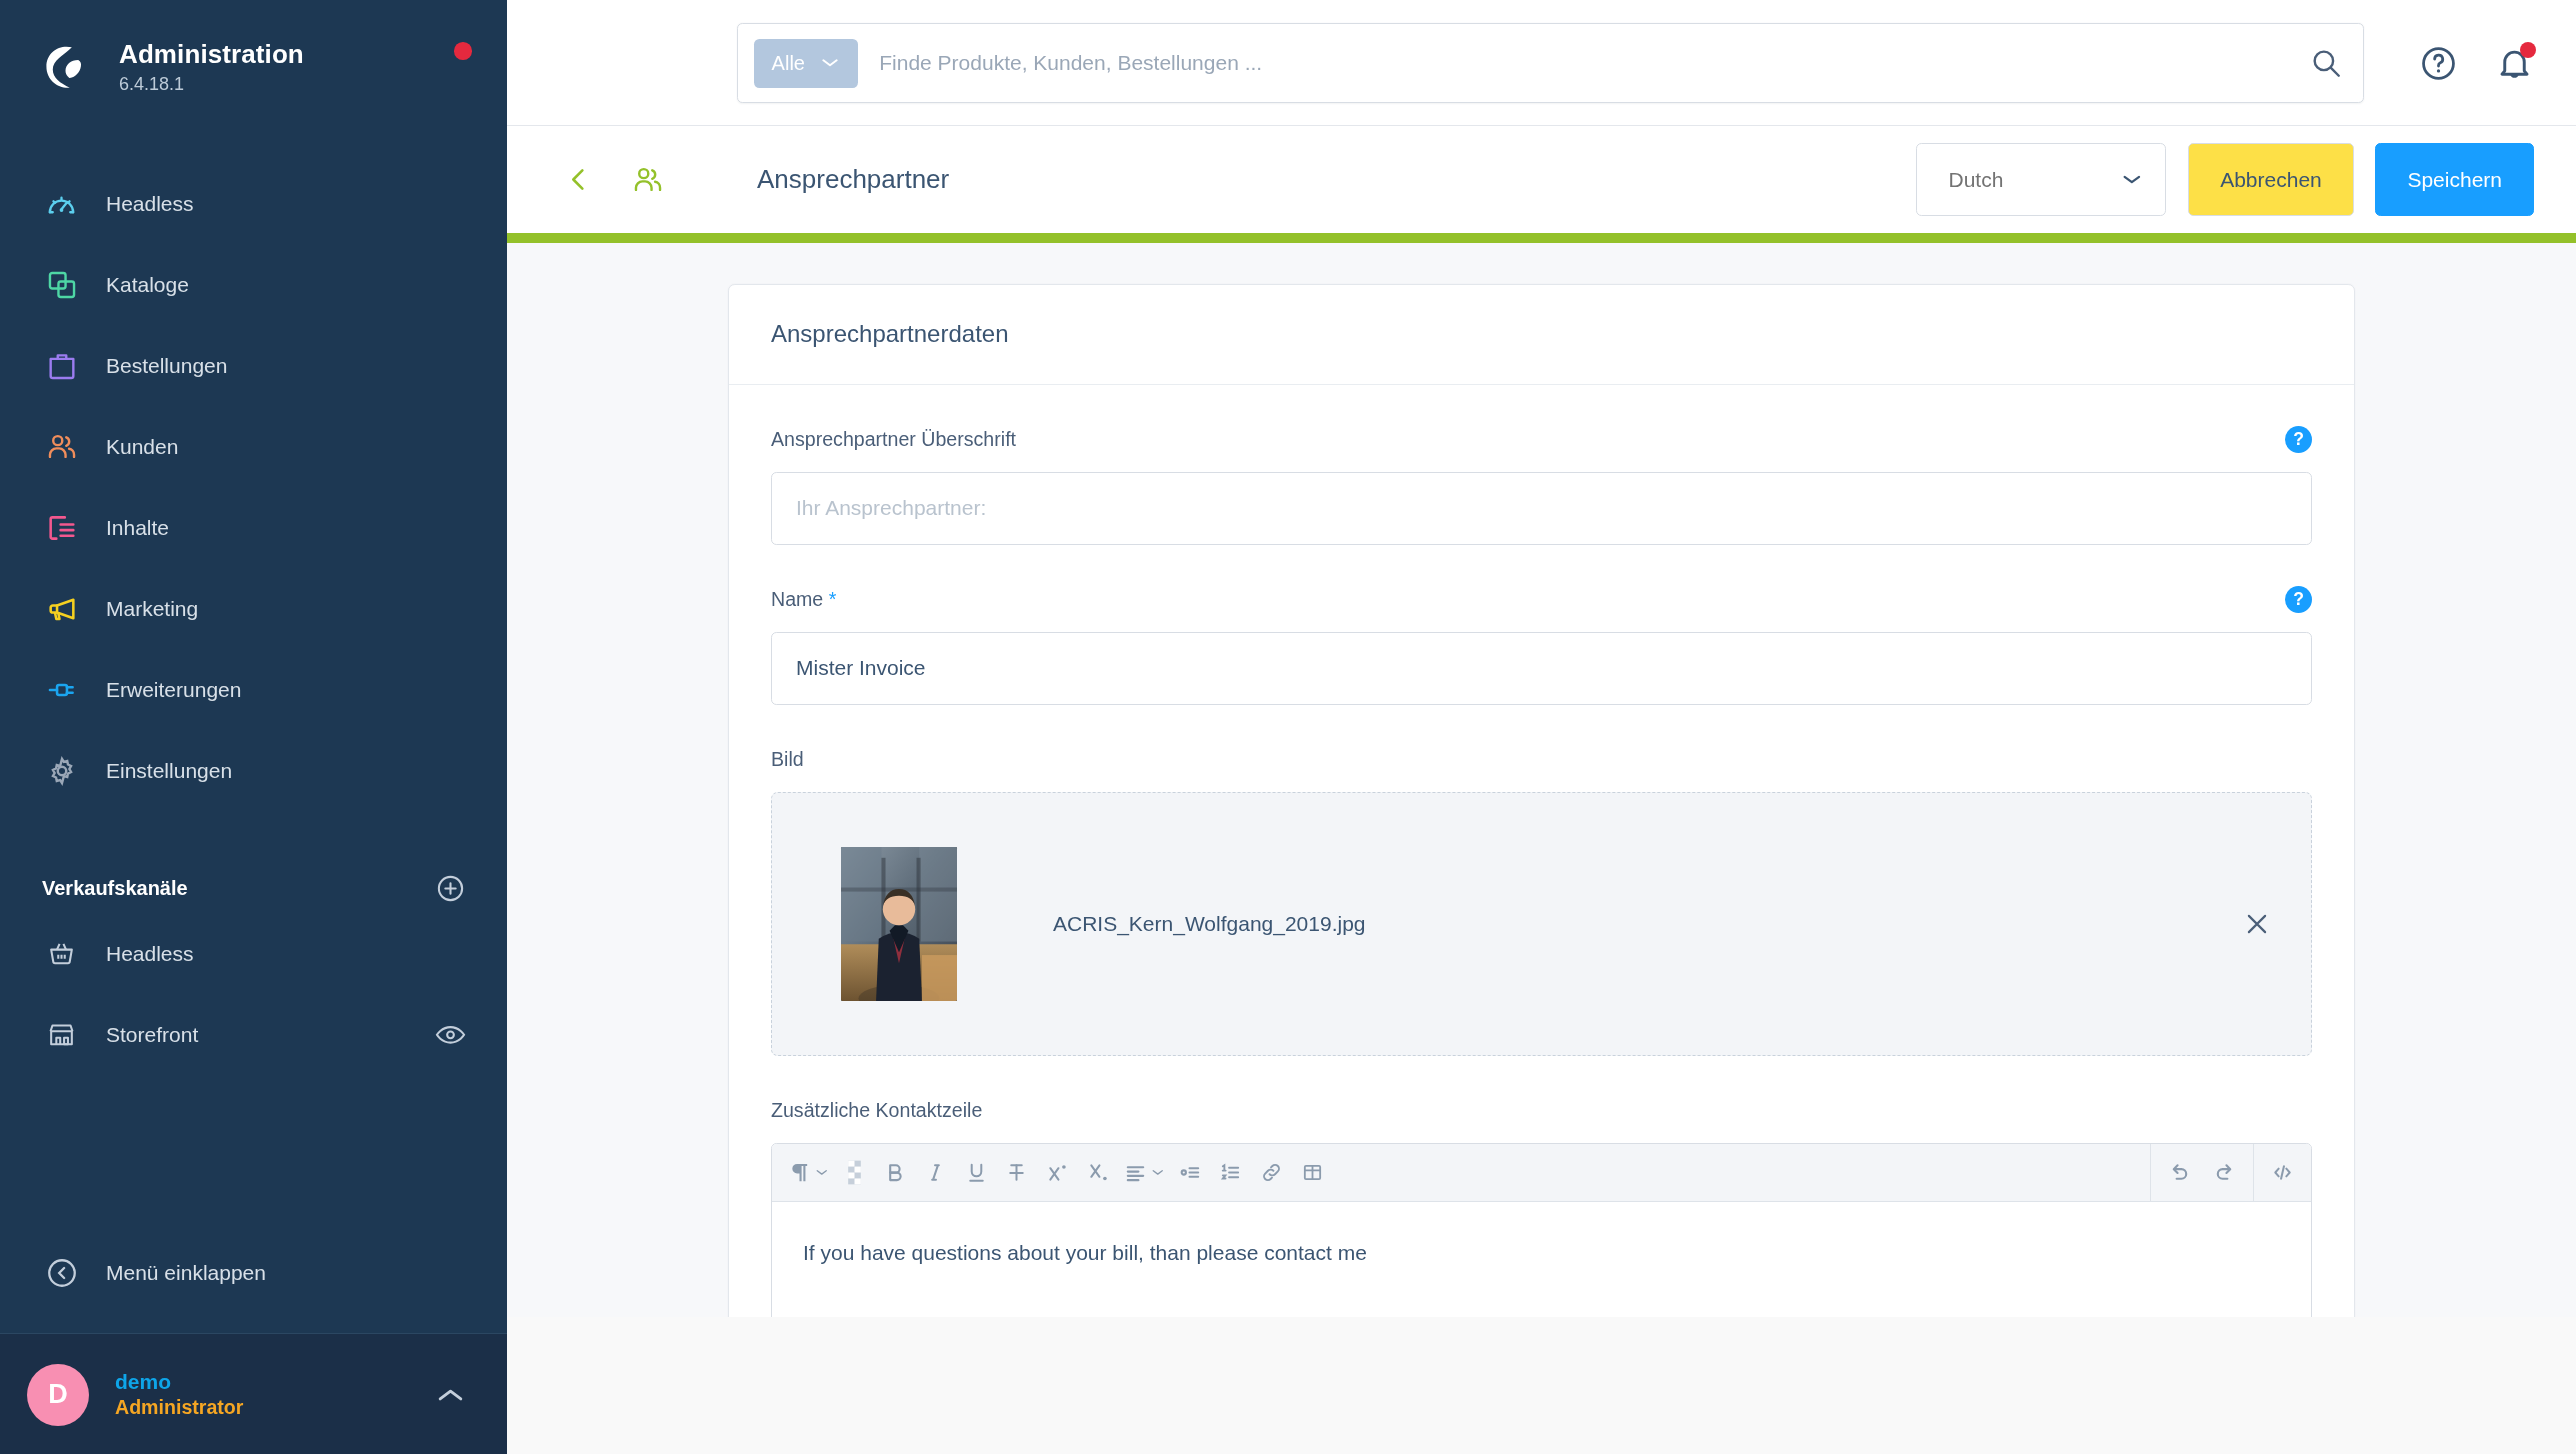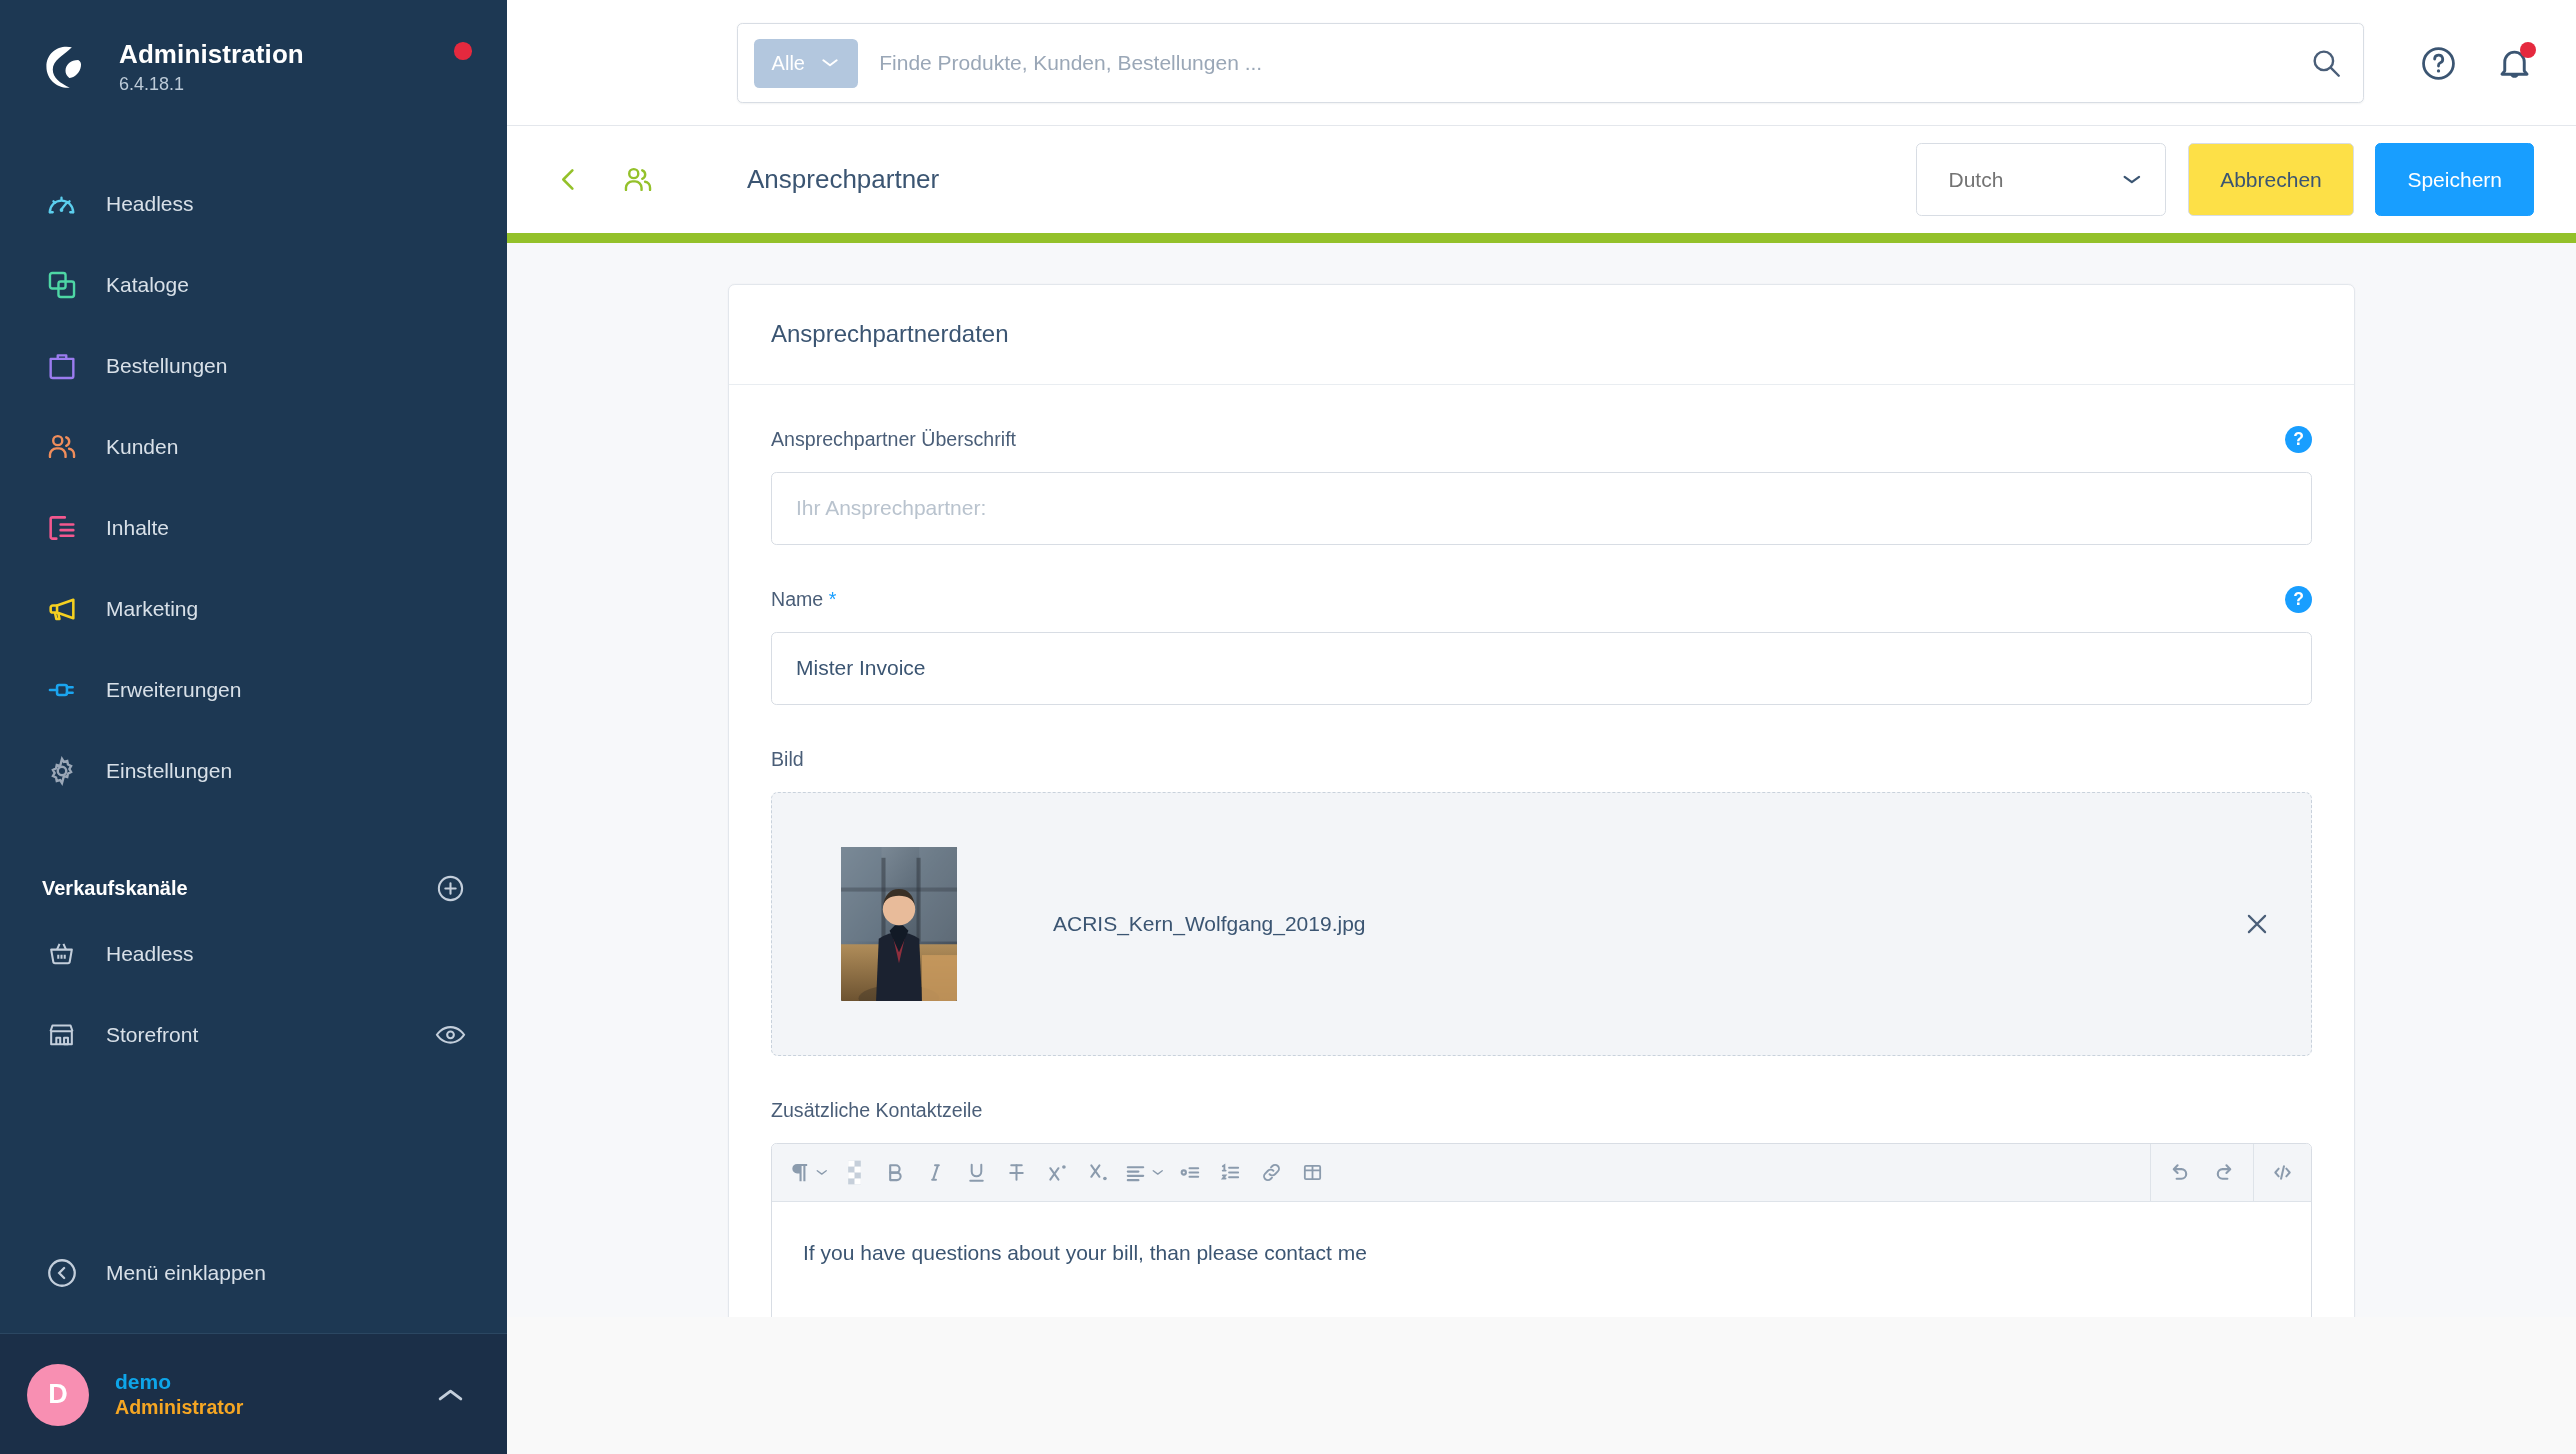--- a/index.html
+++ b/index.html
@@ -122,21 +122,21 @@
   .search-input::placeholder { color: #9aa7b7; }
   .search-btn { width: 74px; display: flex; align-items: center; justify-content: center; cursor: pointer; }
   .top-icons { position: absolute; right: 41px; top: 0; height: 126px; display: flex; align-items: center; gap: 34px; }
   .top-icon { cursor: pointer; position: relative; width: 42px; height: 42px; display:flex; align-items:center; justify-content:center;}
   .bell-dot { position: absolute; right: -1.4px; top: 0px; width: 16px; height: 16px; border-radius: 50%; background: #e5293e; }
 
   
   .pagehead {
     height: 107px; background: #fff;
     display: flex; align-items: center;
-    padding: 0 42px 0 2px;
+    padding: 0 42px 0 12px;
     flex: 0 0 107px;
     position: relative;
   }
   .ph-back { width: 42px; display: flex; align-items: center; justify-content: center; cursor: pointer; margin-left: 38px; }
   .ph-entity { width: 42px; display: flex; align-items: center; justify-content: center; margin-left: 28px; }
   .ph-title { font-size: 26px; color: #3b5572; margin-left: 88px; font-weight: normal; }
   .ph-actions { margin-left: auto; display: flex; align-items: center; gap: 21.7px; }
   .lang-select {
     width: 250px; height: 73px;
     border: 0.7px solid #d8dde4; border-radius: 5.4px; background: #fff;

